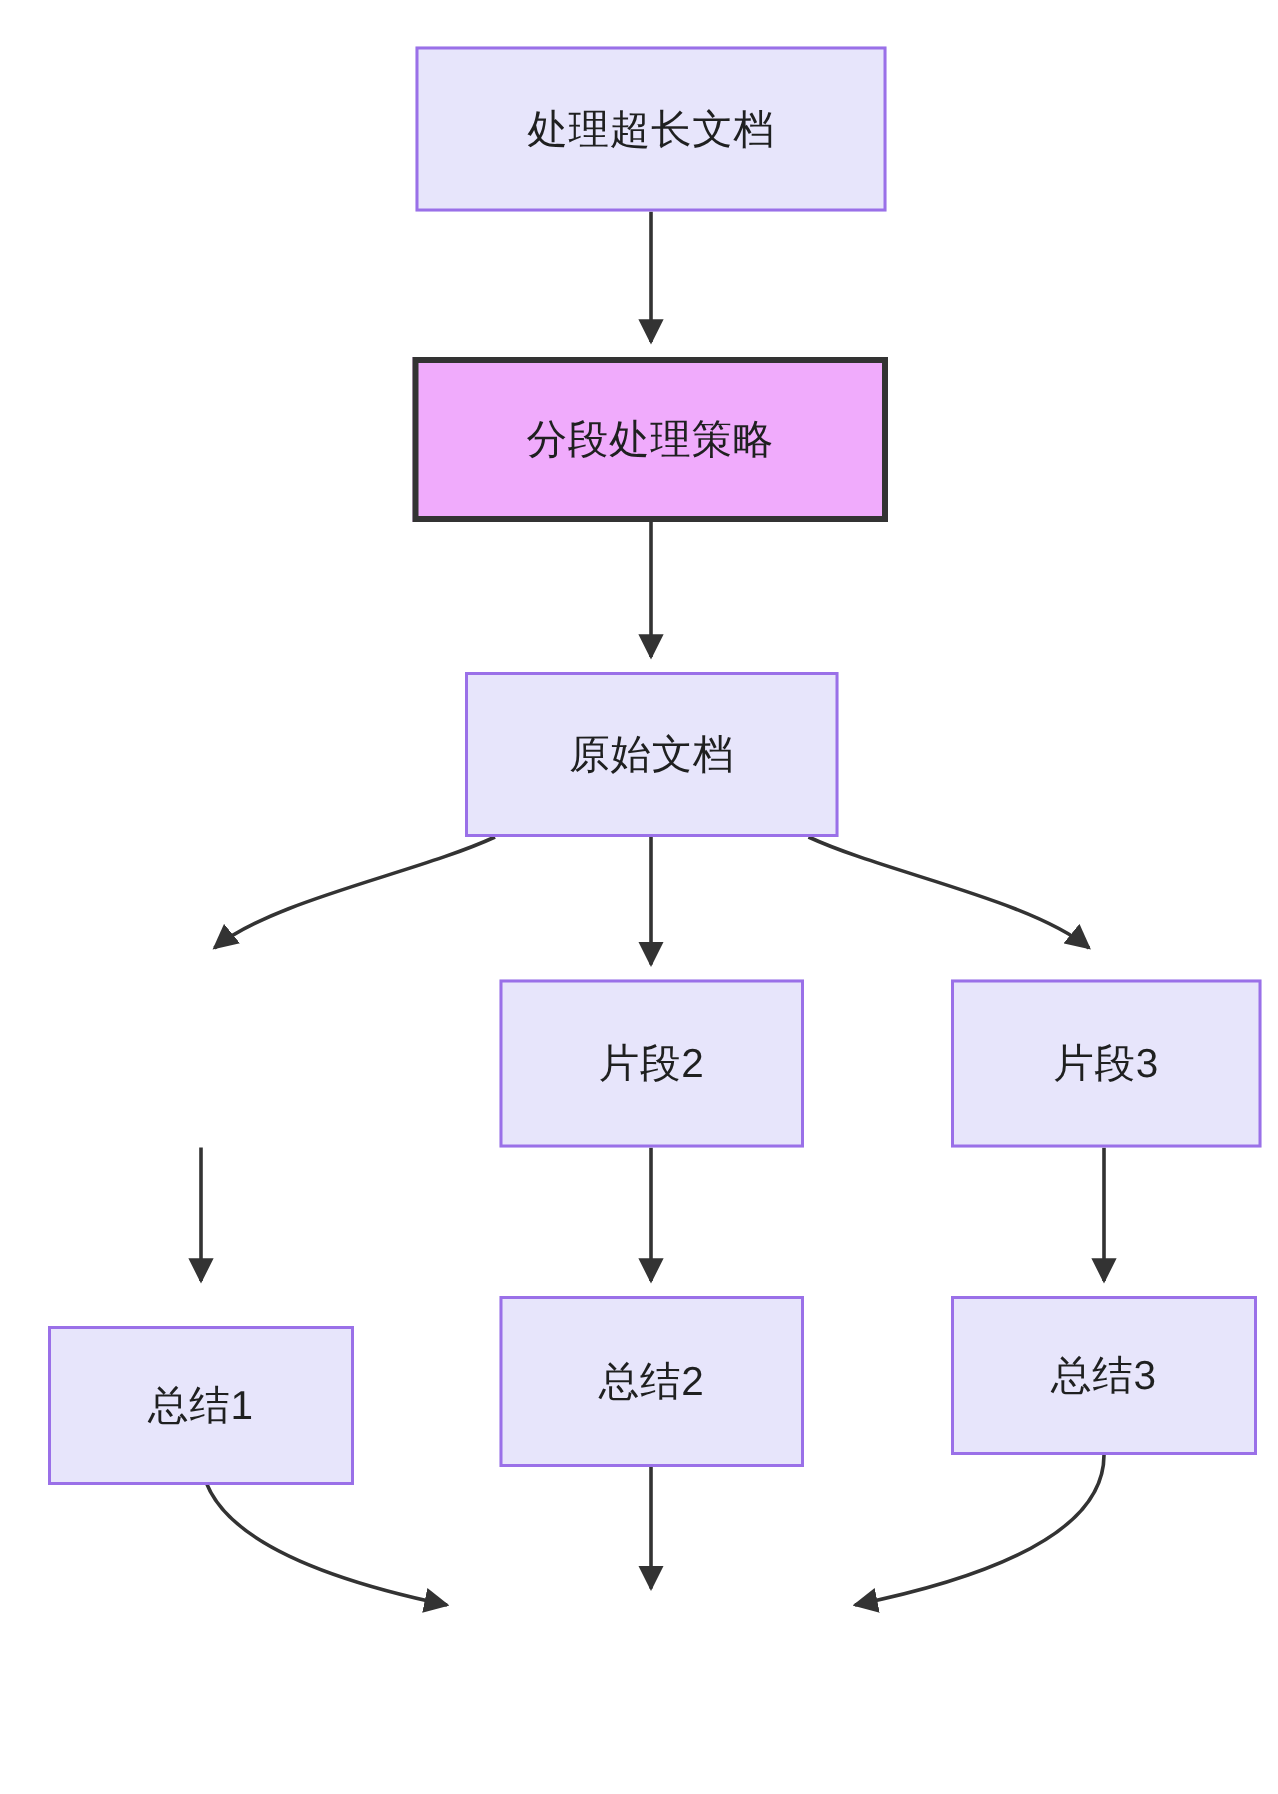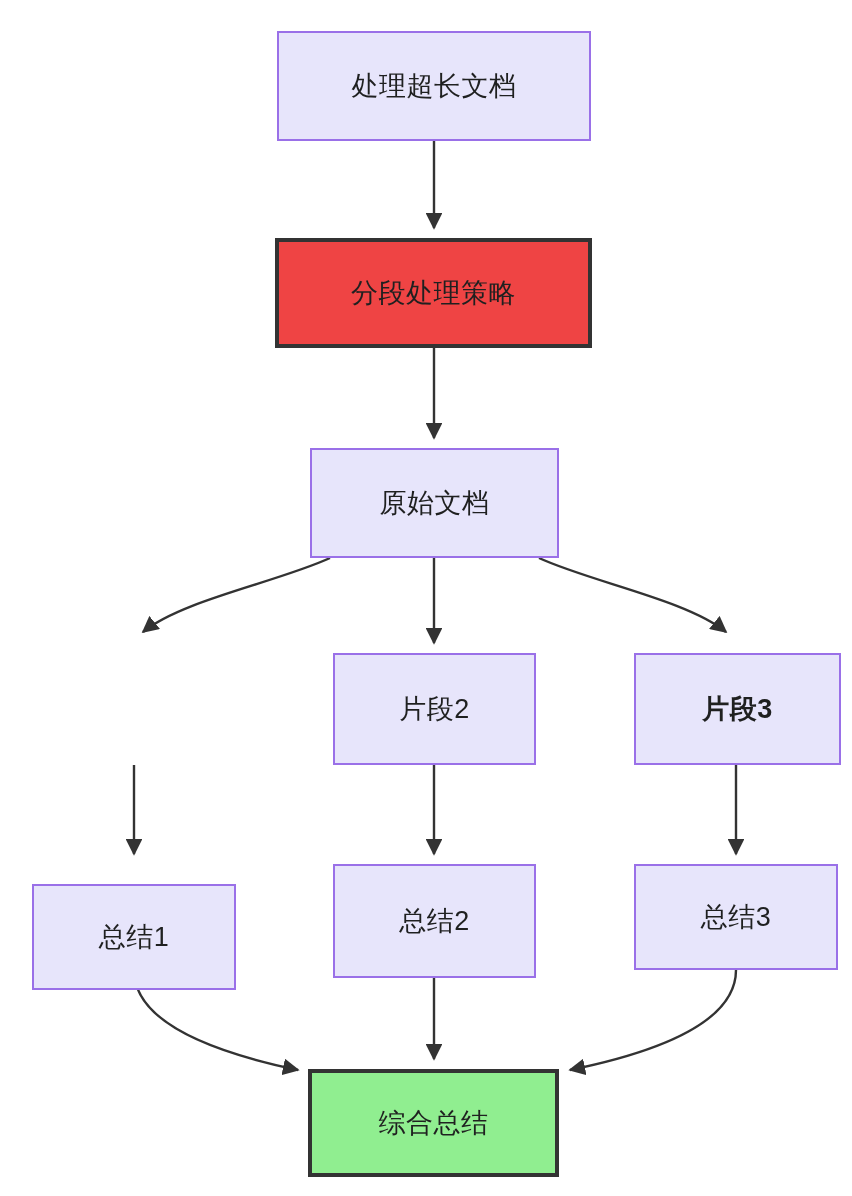--- a/index.html
+++ b/index.html
@@ -40,21 +40,21 @@
     line-height: 1.2;
     color: #1f2020;
     letter-spacing: 0.5px;
     white-space: nowrap;
   }
   .node.light {
     background: #e7e5fb;
     border: 2px solid #9a70e8;
   }
   .node.strong {
-    background: #ef4444;
+    background: #f0abfc;
     border: 4px solid #333333;
   }
   .node.green {
     background: #90ee90;
     border: 4px solid #333333;
   }
 </style>
 </head>
 <body>
 
@@ -92,33 +92,30 @@
 
   <div class="node light" style="left:310px; top:448px; width:249px; height:110px;">
     <span class="node-label">原始文档</span>
   </div>
 
 
   <div class="node light" style="left:333px; top:653px; width:203px; height:112px;">
     <span class="node-label">片段2</span>
   </div>
 
-  <div class="node light" style="left:634px; top:653px; width:207px; height:112px;font-weight:bold;">
+  <div class="node light" style="left:634px; top:653px; width:207px; height:112px;">
     <span class="node-label">片段3</span>
   </div>
 
   <div class="node light" style="left:32px; top:884px; width:204px; height:106px;align-items:center;">
     <span class="node-label">总结1</span>
   </div>
 
   <div class="node light" style="left:333px; top:864px; width:203px; height:114px;">
     <span class="node-label">总结2</span>
   </div>
 
   <div class="node light" style="left:634px; top:864px; width:204px; height:106px;">
     <span class="node-label">总结3</span>
   </div>
 
-  <div class="node green" style="left:308px; top:1069px; width:251px; height:108px;">
-    <span class="node-label">综合总结</span>
-  </div>
 
 </div>
 
 </body></html>

